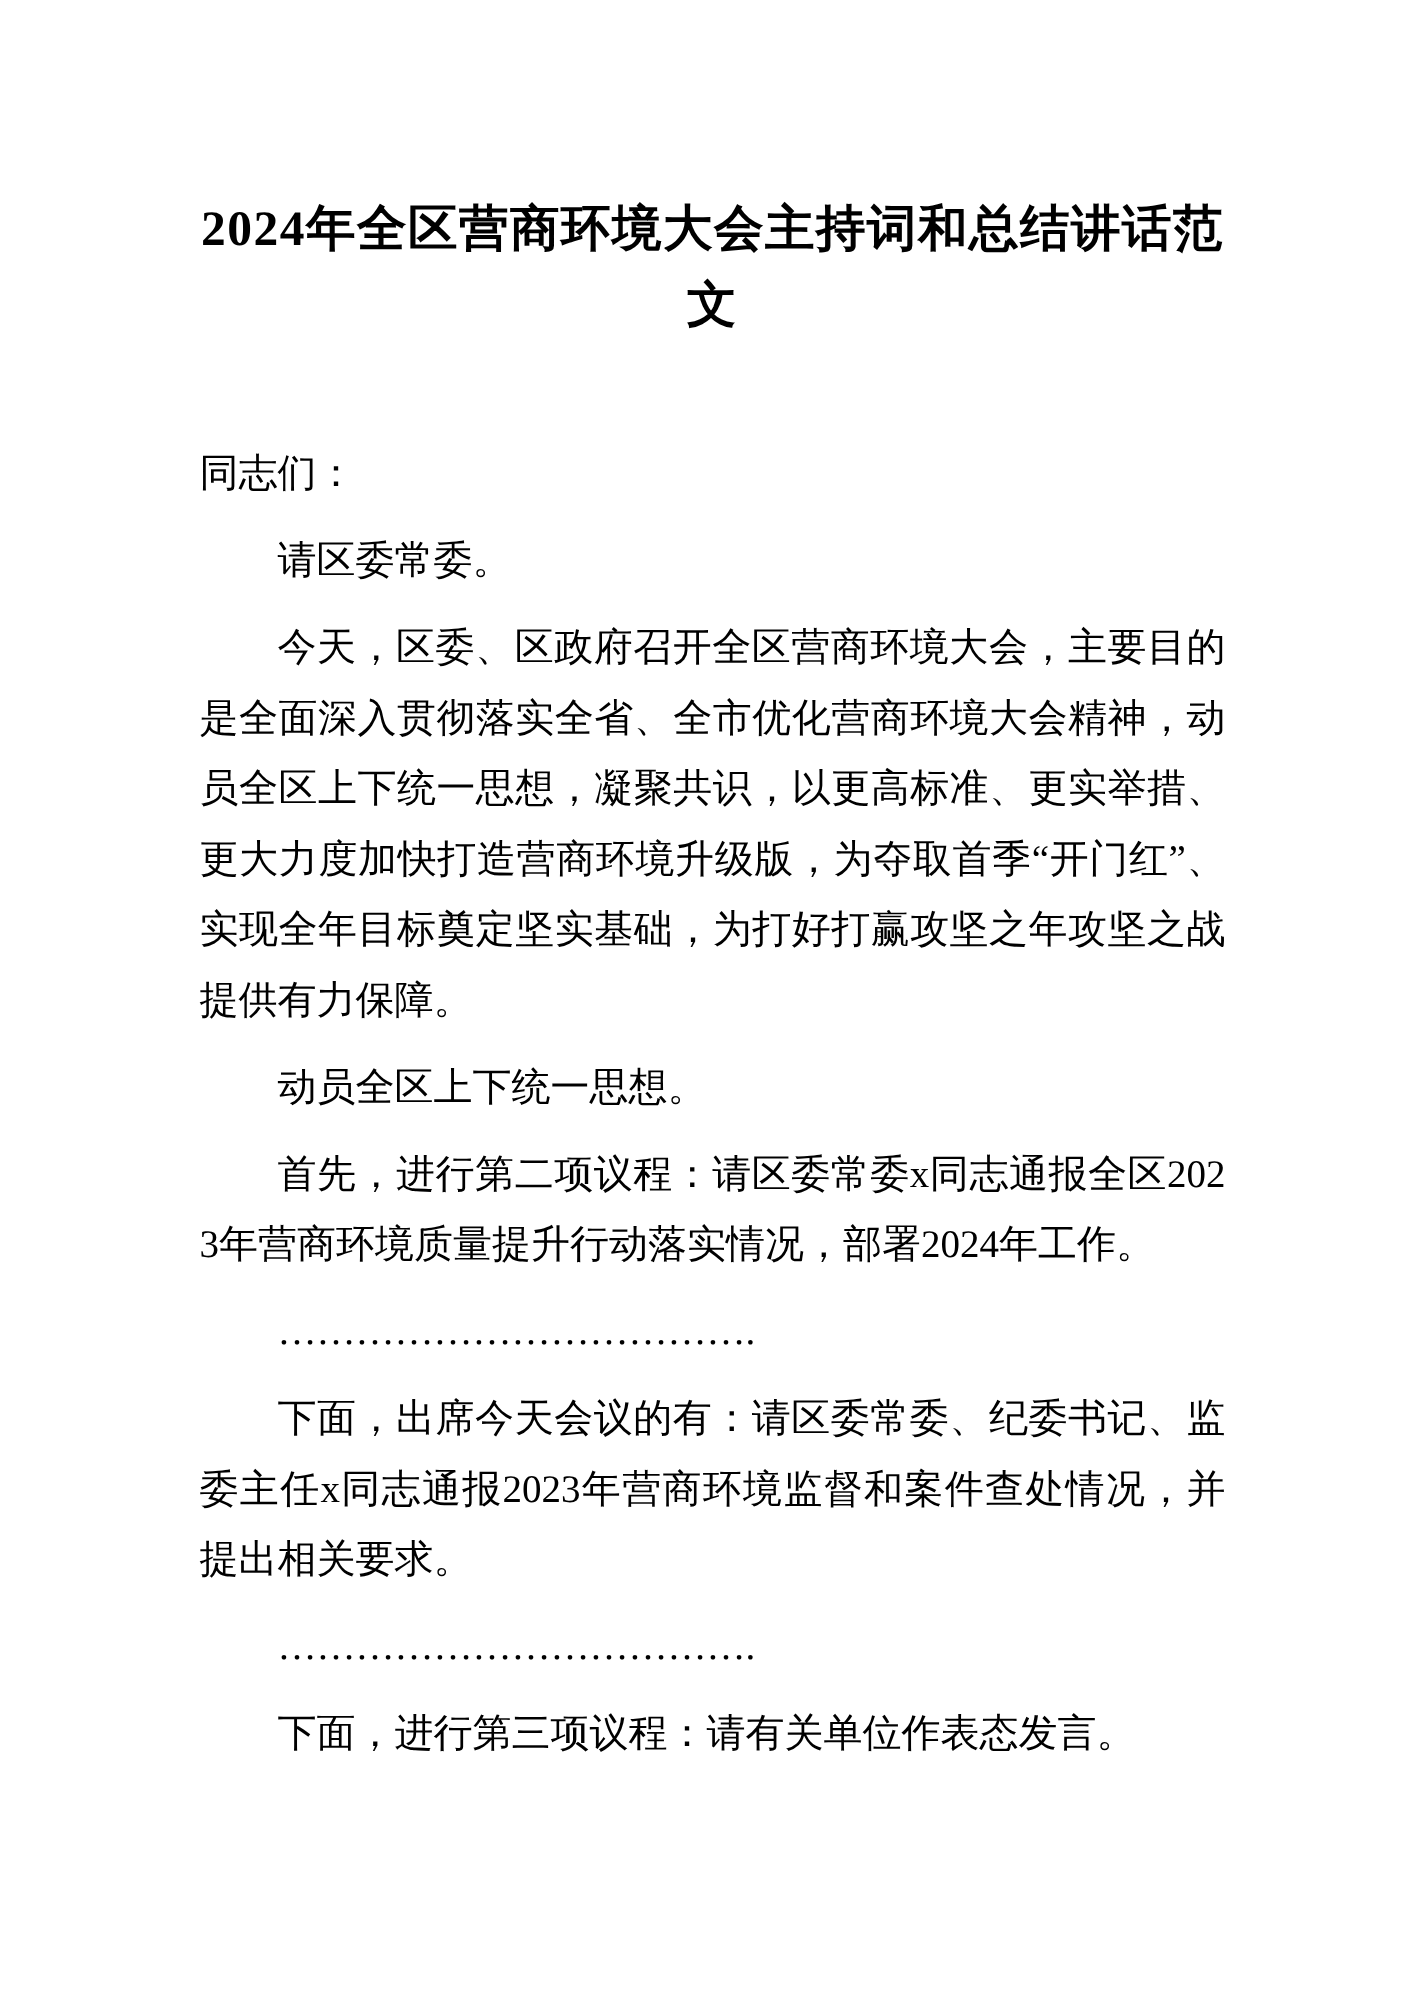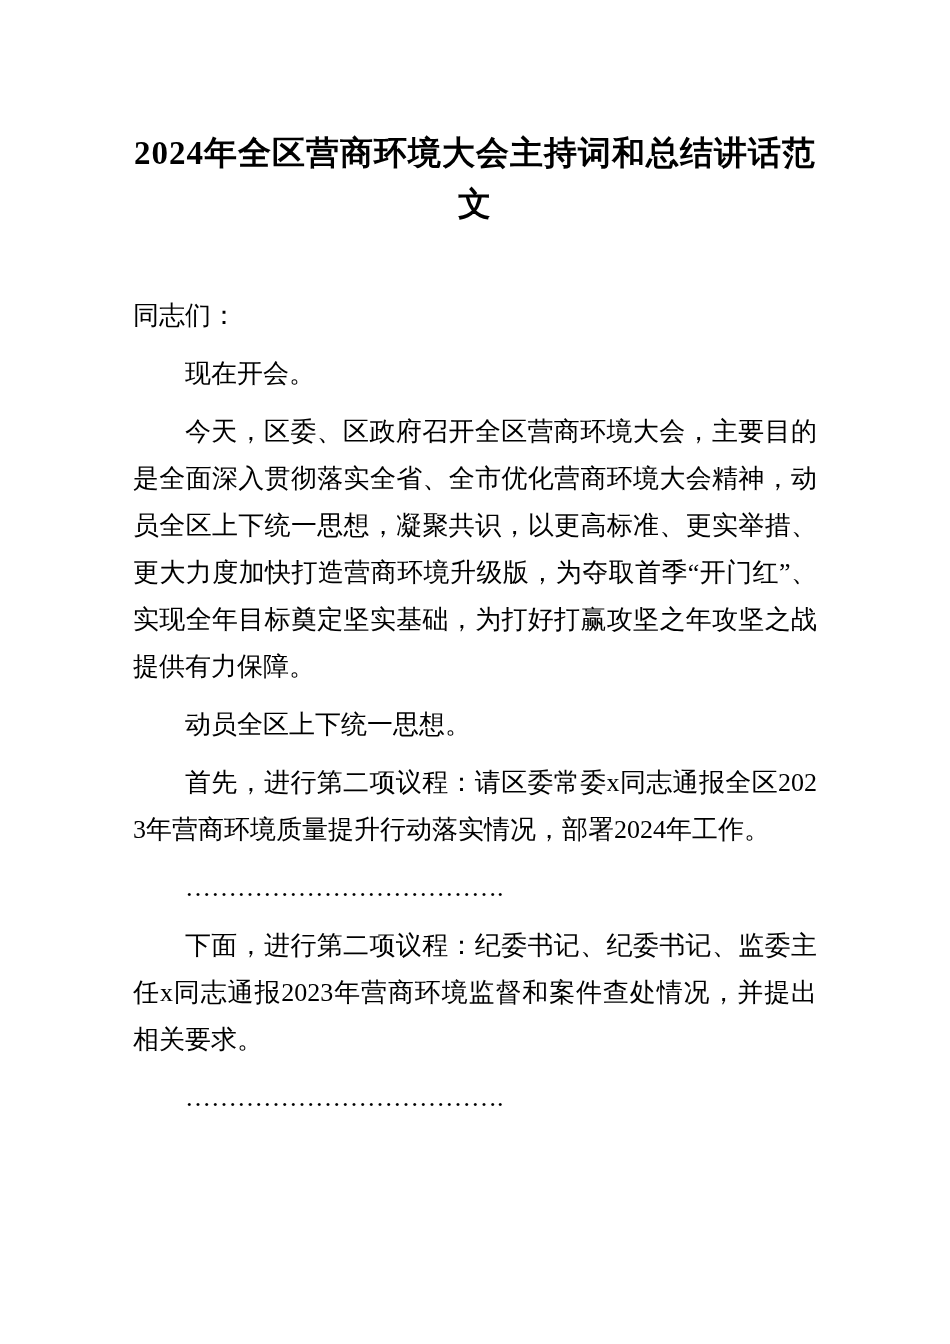--- a/index.html
+++ b/index.html
@@ -40,21 +40,22 @@
     text-indent: 2em;
   }
 </style>
 </head>
 <body>
 
 <div class="page">
   <h1 class="doc-title">2024年全区营商环境大会主持词和总结讲话范文</h1>
   <div class="doc-body">
       <p class="para">同志们：</p>
-      <p class="para indent">现在开会。</p>
+      <p class="para indent">请区委常委。</p>
       <p class="para indent">今天，区委、区政府召开全区营商环境大会，主要目的是全面深入贯彻落实全省、全市优化营商环境大会精神，动员全区上下统一思想，凝聚共识，以更高标准、更实举措、更大力度加快打造营商环境升级版，为夺取首季“开门红”、实现全年目标奠定坚实基础，为打好打赢攻坚之年攻坚之战提供有力保障。</p>
       <p class="para indent">动员全区上下统一思想。</p>
       <p class="para indent">首先，进行第二项议程：请区委常委x同志通报全区2023年营商环境质量提升行动落实情况，部署2024年工作。</p>
       <p class="para indent">……………………………….</p>
-      <p class="para indent">下面，进行第二项议程：纪委书记、纪委书记、监委主任x同志通报2023年营商环境监督和案件查处情况，并提出相关要求。</p>
+      <p class="para indent">下面，出席今天会议的有：请区委常委、纪委书记、监委主任x同志通报2023年营商环境监督和案件查处情况，并提出相关要求。</p>
       <p class="para indent">……………………………….</p>
+      <p class="para indent">下面，进行第三项议程：请有关单位作表态发言。</p>
     </div>
 </div>
 
 </body></html>

